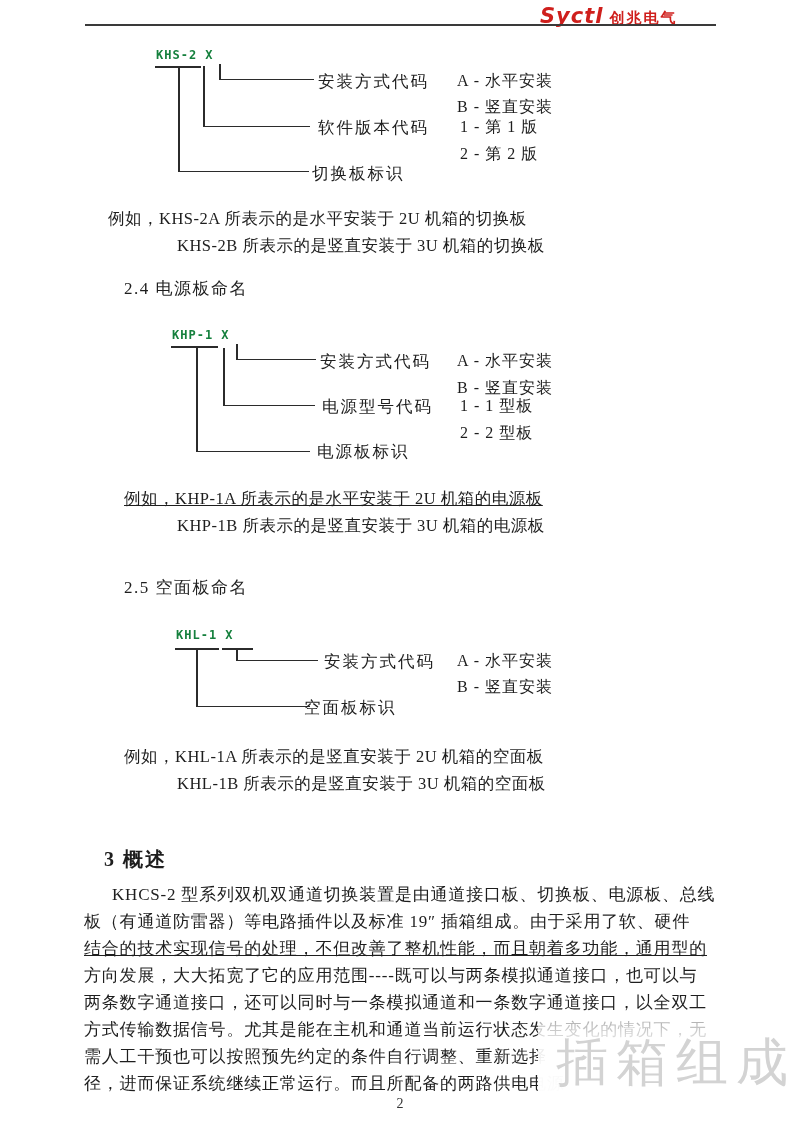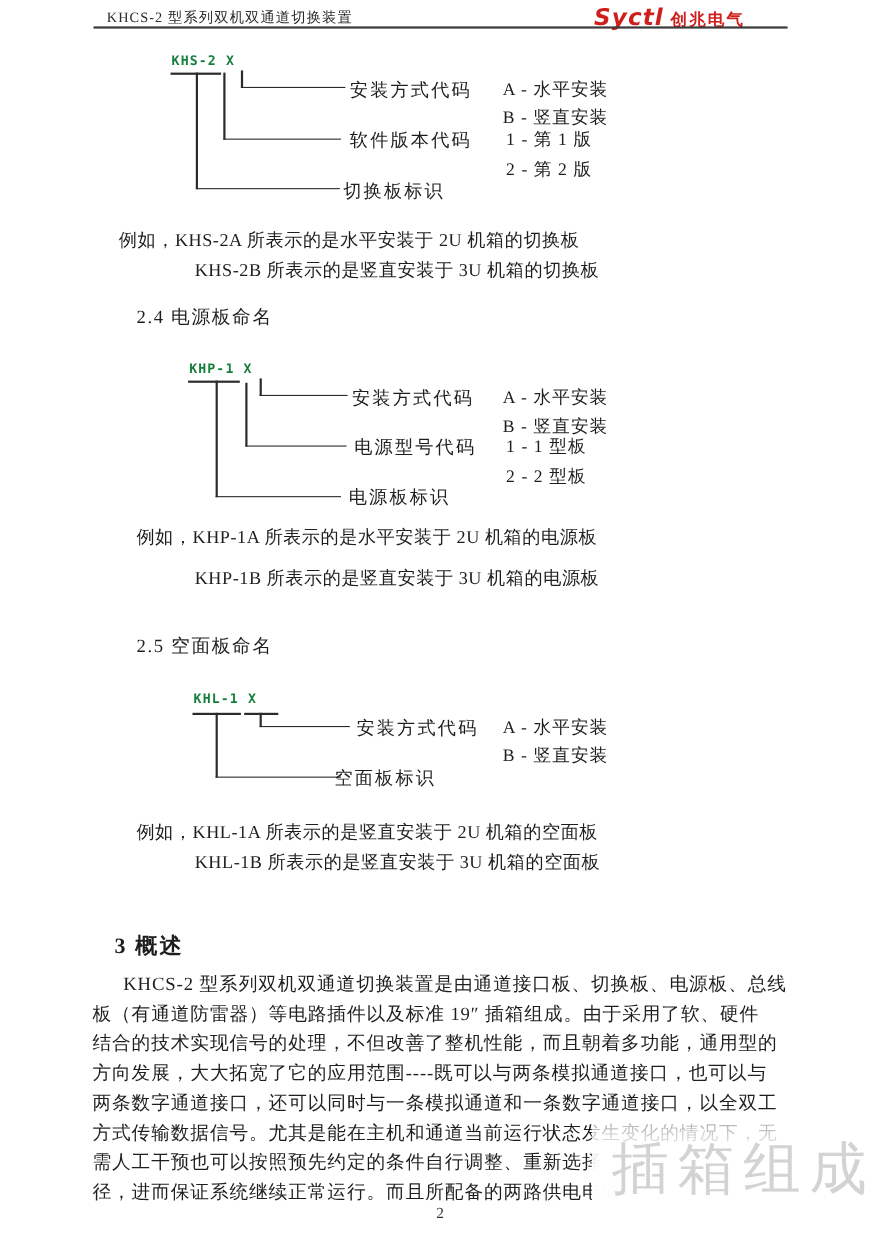--- a/index.html
+++ b/index.html
@@ -37,21 +37,20 @@
   .wm-text{left:556px;top:1028px;z-index:6;
     font-family:"DejaVu Sans",sans-serif;font-size:52px;font-weight:400;
     color:#d3d3d3;letter-spacing:8px;}
   .pagenum{left:0;top:1096px;width:800px;text-align:center;font-size:14px;color:#333;}
 </style>
 </head>
 <body>
 
 <div class="page">
 
-  <div class="abs hdr-title">KHCS-2 型系列双机双通道切换装置</div>
   <div class="abs hdr-logo" style="color:#cf1f1c;">
     <span class="logo-latin">Syctl</span><span class="logo-cjk">创兆电气</span>
   </div>
   <div class="abs hdr-rule"></div>
 
   <div>
     <div class="abs model" style="left:156px;top:48px;">KHS-2 X</div>
     <div class="ln" style="left:155px;top:66px;width:46px;height:2px;"></div>
     <div class="ln" style="left:178px;top:66px;width:1.5px;height:106px;"></div>
     <div class="ln" style="left:178px;top:170.5px;width:131px;height:1.5px;"></div>
@@ -81,21 +80,21 @@
     <div class="ln" style="left:223px;top:404.5px;width:92px;height:1.5px;"></div>
     <div class="ln" style="left:236px;top:344px;width:1.5px;height:16px;"></div>
     <div class="ln" style="left:236px;top:358.5px;width:80px;height:1.5px;"></div>
     <div class="abs flabel" style="left:320px;top:351px;">安装方式代码</div>
     <div class="abs olabel" style="left:457px;top:351px;">A - 水平安装</div>
     <div class="abs olabel" style="left:457px;top:378px;">B - 竖直安装</div>
     <div class="abs flabel" style="left:322px;top:396px;">电源型号代码</div>
     <div class="abs olabel" style="left:460px;top:396px;">1 - 1 型板</div>
     <div class="abs olabel" style="left:460px;top:423px;">2 - 2 型板</div>
     <div class="abs flabel" style="left:317px;top:441px;">电源板标识</div>
-    <div class="abs example" style="left:124px;top:478px;">例如，KHP-1A 所表示的是水平安装于 2U 机箱的电源板</div>
+    <div class="abs example" style="left:124px;top:488px;text-decoration:underline;">例如，KHP-1A 所表示的是水平安装于 2U 机箱的电源板</div>
     <div class="abs example" style="left:177px;top:515px;">KHP-1B 所表示的是竖直安装于 3U 机箱的电源板</div>
   </div>
 
   <div class="abs subhead" style="left:124px;top:576px;">2.5 空面板命名</div>
 
   <div>
     <div class="abs model" style="left:176px;top:628px;">KHL-1 X</div>
     <div class="ln" style="left:175px;top:648px;width:44px;height:2px;"></div>
     <div class="ln" style="left:222px;top:648px;width:31px;height:2px;"></div>
     <div class="ln" style="left:236px;top:648px;width:1.5px;height:13px;"></div>
@@ -108,21 +107,21 @@
     <div class="abs flabel" style="left:304px;top:697px;">空面板标识</div>
     <div class="abs example" style="left:124px;top:746px;">例如，KHL-1A 所表示的是竖直安装于 2U 机箱的空面板</div>
     <div class="abs example" style="left:177px;top:773px;">KHL-1B 所表示的是竖直安装于 3U 机箱的空面板</div>
   </div>
 
   <div class="abs bighead" style="left:104px;top:846px;">3 概述</div>
 
   <div>
     <div class="abs bodyline indent" style="left:84px;top:883px;">KHCS-2 型系列双机双通道切换装置是由通道接口板、切换板、电源板、总线</div>
     <div class="abs bodyline" style="left:84px;top:910px;">板（有通道防雷器）等电路插件以及标准 19″ 插箱组成。由于采用了软、硬件</div>
-    <div class="abs bodyline" style="left:84px;top:937px;">结合的技术实现信号的处理，不但改善了整机性能，而且朝着多功能，通用型的</div>
+    <div class="abs bodyline" style="left:84px;top:937px;text-decoration:underline;">结合的技术实现信号的处理，不但改善了整机性能，而且朝着多功能，通用型的</div>
     <div class="abs bodyline" style="left:84px;top:964px;">方向发展，大大拓宽了它的应用范围----既可以与两条模拟通道接口，也可以与</div>
     <div class="abs bodyline" style="left:84px;top:991px;">两条数字通道接口，还可以同时与一条模拟通道和一条数字通道接口，以全双工</div>
     <div class="abs bodyline" style="left:84px;top:1018px;">方式传输数据信号。尤其是能在主机和通道当前运行状态发生变化的情况下，无</div>
     <div class="abs bodyline" style="left:84px;top:1045px;">需人工干预也可以按照预先约定的条件自行调整、重新选择</div>
     <div class="abs bodyline" style="left:84px;top:1072px;">径，进而保证系统继续正常运行。而且所配备的两路供电电源</div>
   </div>
 
   <div class="abs wm-fade"></div>
   <div class="abs wm-text">插箱组成</div>
 

